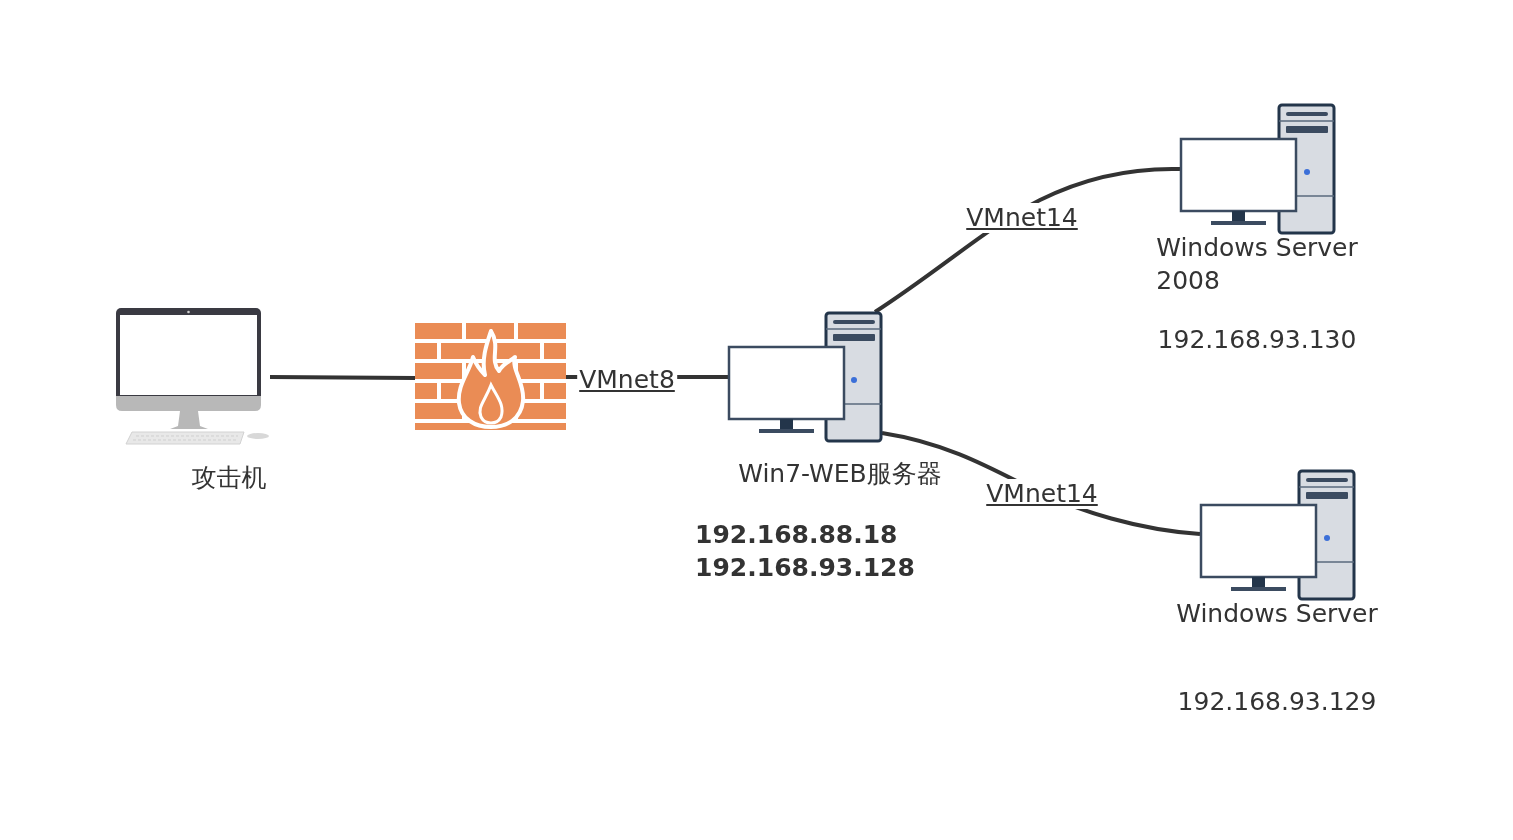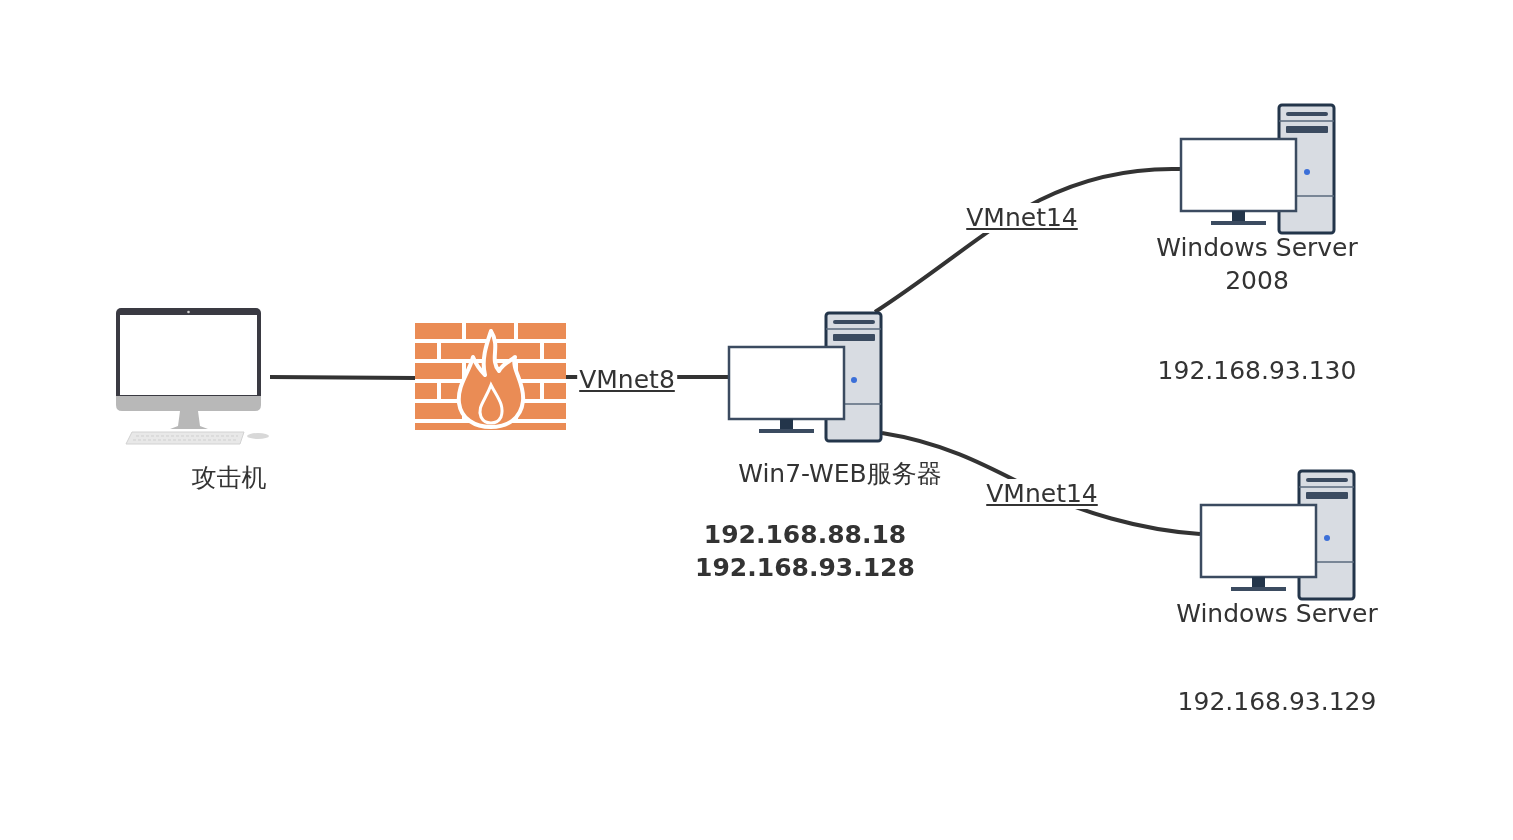--- a/index.html
+++ b/index.html
@@ -1,20 +1,20 @@
 <!DOCTYPE html>
 <html><head>
 <meta charset="utf-8">
 <style>
   html, body { margin: 0; padding: 0; background: #ffffff; }
   body { width: 1513px; height: 840px; position: relative; overflow: hidden;
          font-family: "DejaVu Sans", "Liberation Sans", sans-serif; }
   #canvas { position: absolute; left: 0; top: 0; }
   .lbl { position: absolute; color: #333333; font-size: 25px; line-height: 33px;
-         text-align: center; white-space: nowrap; transform: translateX(-50%); }
+         white-space: nowrap; transform: translateX(-50%); }
   .edge-lbl { position: absolute; color: #333333; font-size: 25px; line-height: 30px;
               background: #ffffff; white-space: nowrap; transform: translate(-50%, -50%); padding: 0 2px; text-decoration: underline; }
   .lbl span { display: block; }
 </style>
 </head>
 <body>
 
 <svg id="canvas" width="1513" height="840" viewBox="0 0 1513 840">
 
   <g>
@@ -107,18 +107,18 @@
 <div class="lbl" style="left:840px; top:457px;">Win7-WEB服务器</div>
 <div class="lbl" style="left:805px; top:518px;font-weight:bold;">
   <span>192.168.88.18</span>
   <span>192.168.93.128</span>
 </div>
 
 <div class="lbl" style="left:1257px; top:231px;">
   <span>Windows Server</span>
   <span>2008</span>
 </div>
-<div class="lbl" style="left:1257px; top:323px;margin-top:31px;">192.168.93.130</div>
+<div class="lbl" style="left:1257px; top:323px;">192.168.93.130</div>
 
 <div class="lbl" style="left:1277px; top:597px;">
   <span>Windows Server</span>
 </div>
 <div class="lbl" style="left:1277px; top:685px;">192.168.93.129</div>
 
 </body></html>

